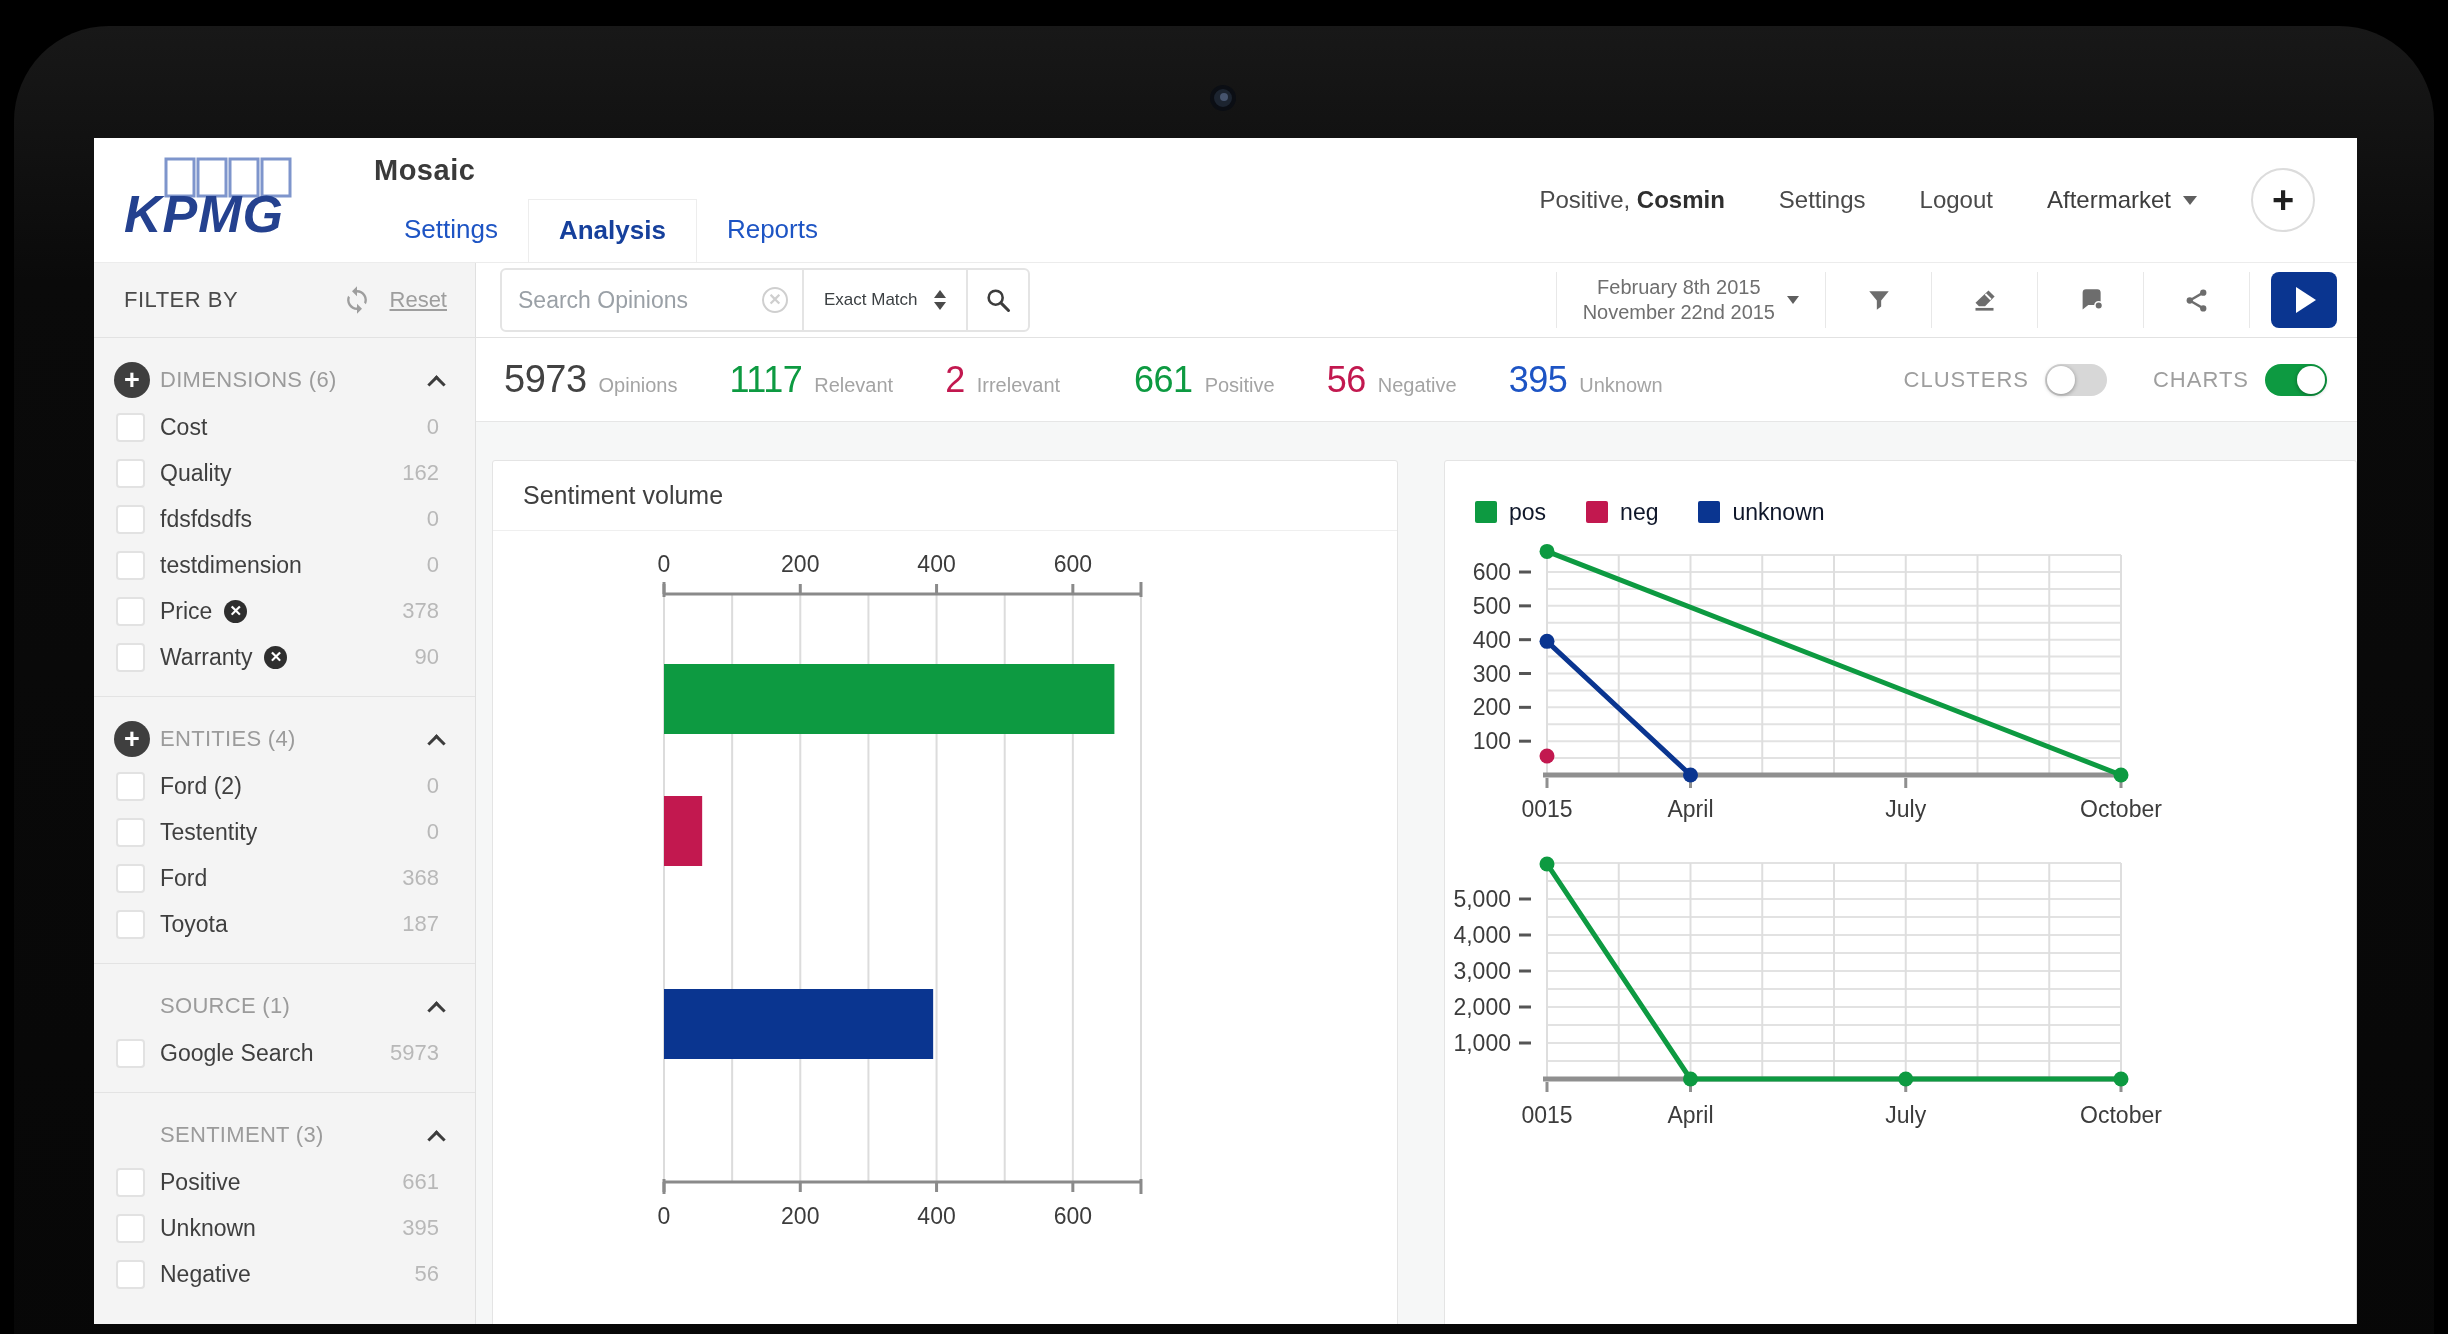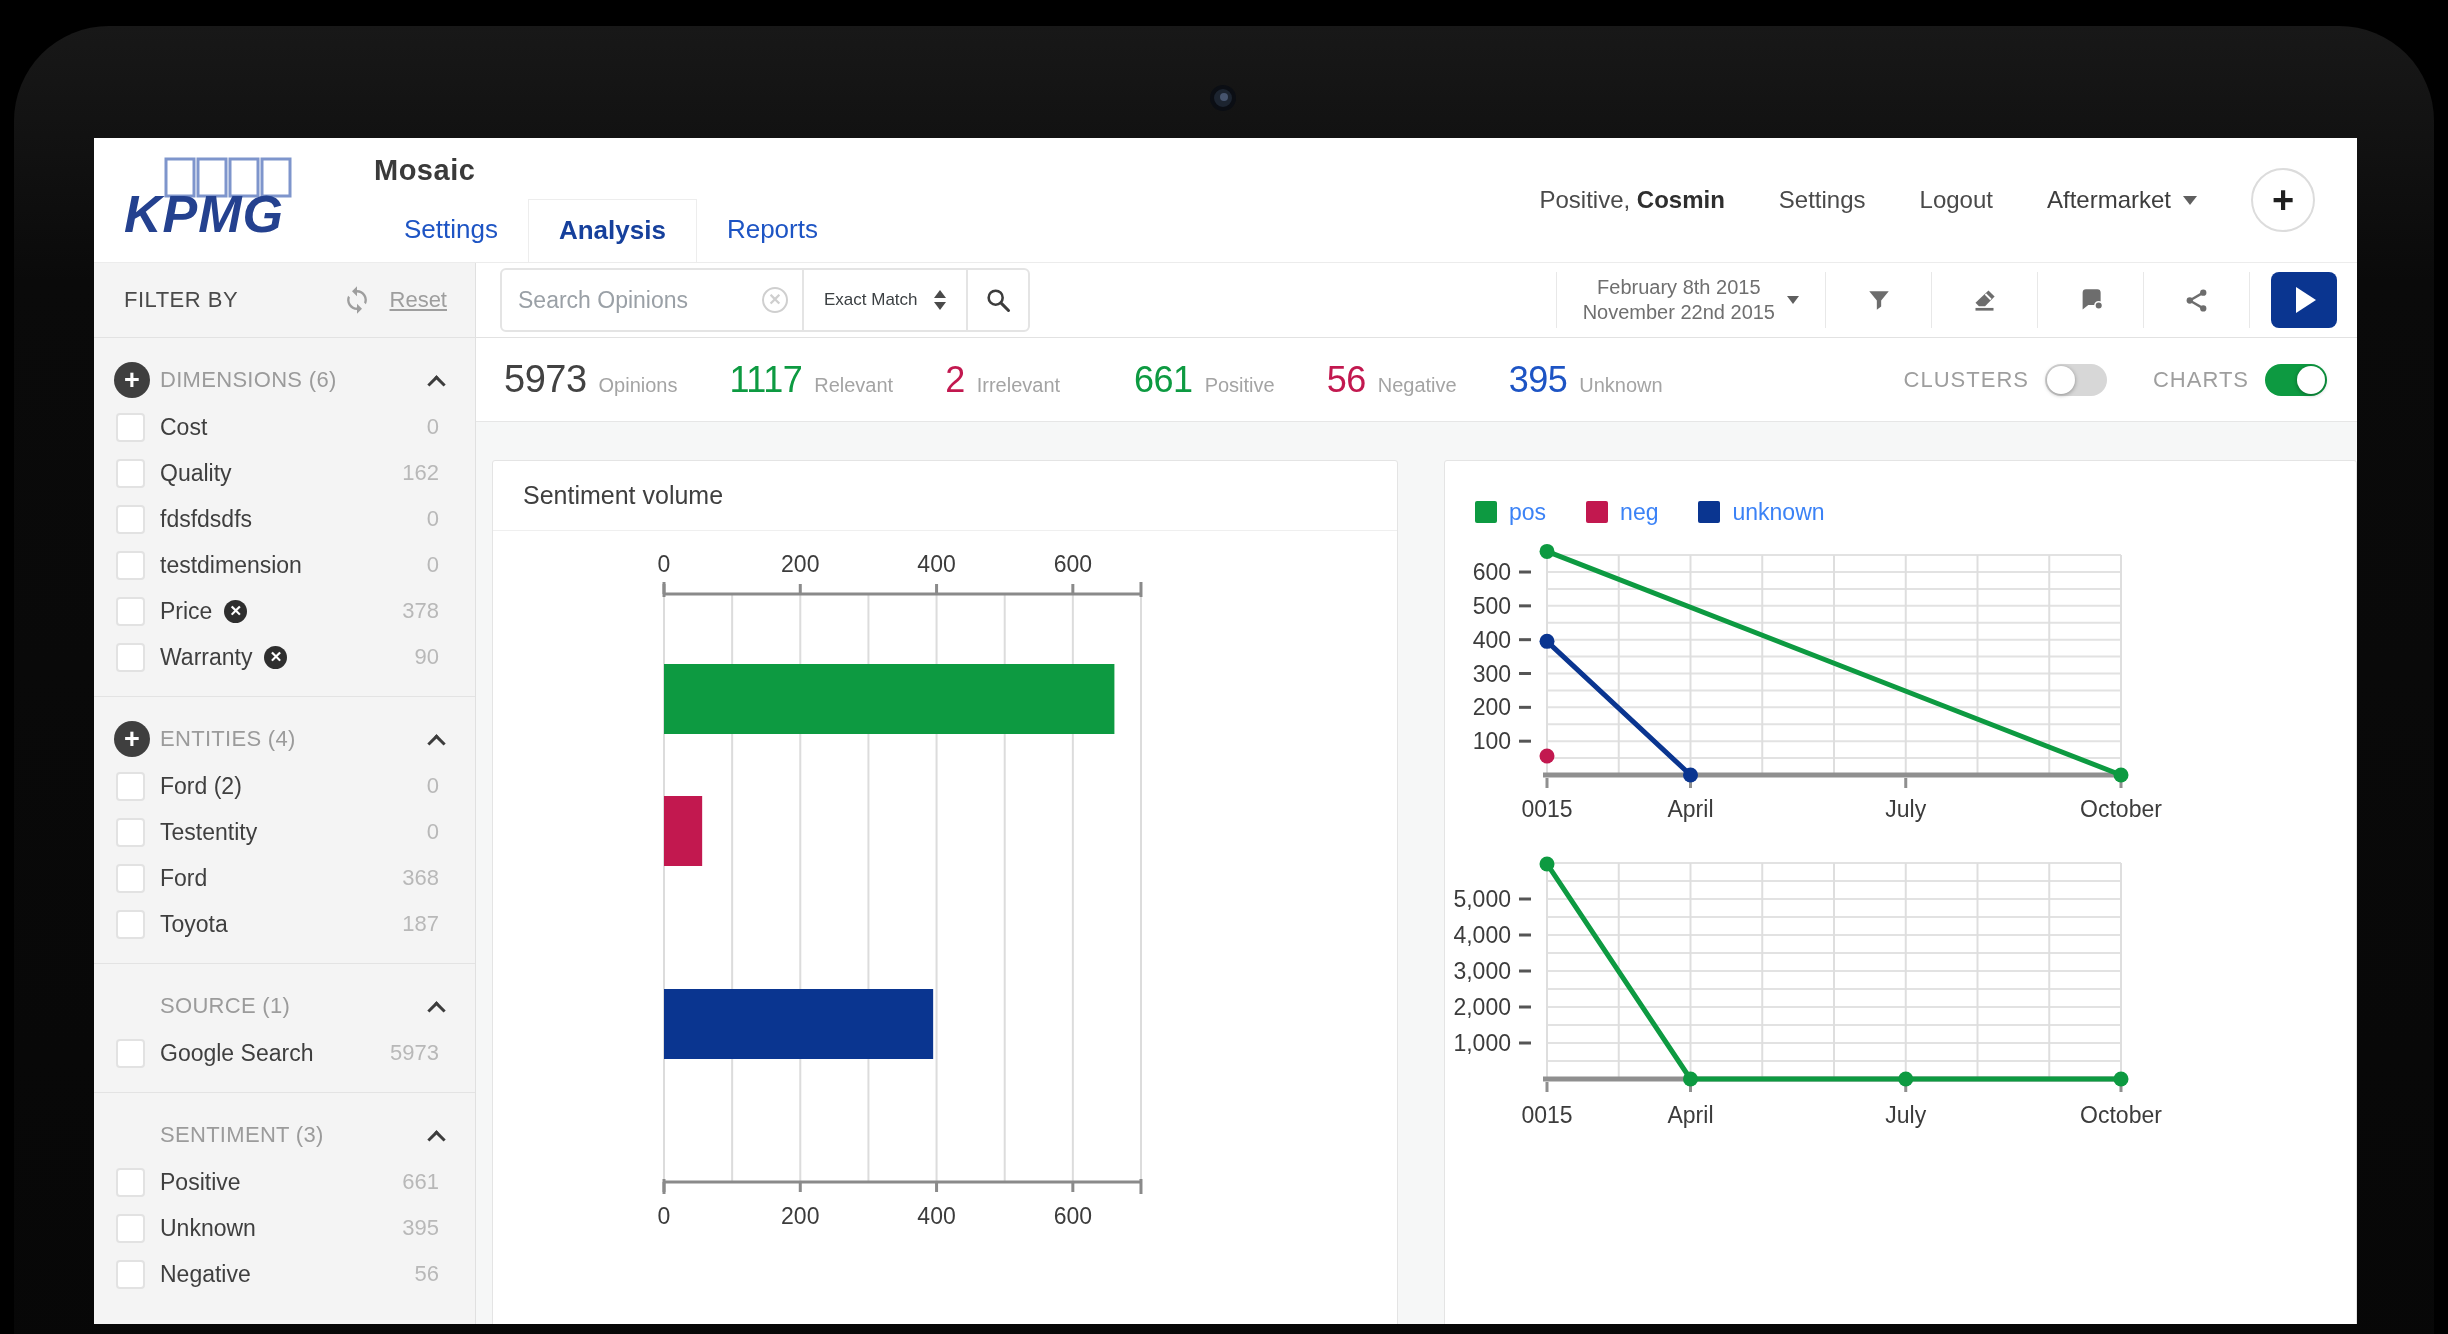--- a/index.html
+++ b/index.html
@@ -103,21 +103,21 @@
           box-shadow:0 1px 4px rgba(0,0,0,.35); }
   .pill.on .knob { left:auto; right:2px; }
 
   .charts { flex:1; background:#f6f7f7; padding:38px 14px 0 16px; display:flex; gap:46px; min-height:0; }
   .card { background:#fff; border:1px solid #e4e4e4; border-radius:3px; height:920px; }
   .card1 { width:906px; flex:none; }
   .card2 { flex:1; }
   .card-title { height:70px; display:flex; align-items:center; padding-left:30px; font-size:25px;
                 color:#3f3f3f; border-bottom:1px solid #efefef; }
   .legend-row { display:flex; gap:40px; padding-left:30px; margin-top:36px; align-items:center; height:30px; }
-  .legend { display:flex; align-items:center; gap:12px; font-size:23px; color:#3b82f6; }
+  .legend { display:flex; align-items:center; gap:12px; font-size:23px; color:#0f172a; }
   .sq { width:22px; height:22px; border-radius:2px; flex:none; }
   .chart-svg { display:block; margin-top:6px; }
 </style>
 </head>
 <body>
 
 <div class="bezel"></div>
 <div class="camera"></div>
 
 <div class="screen">

